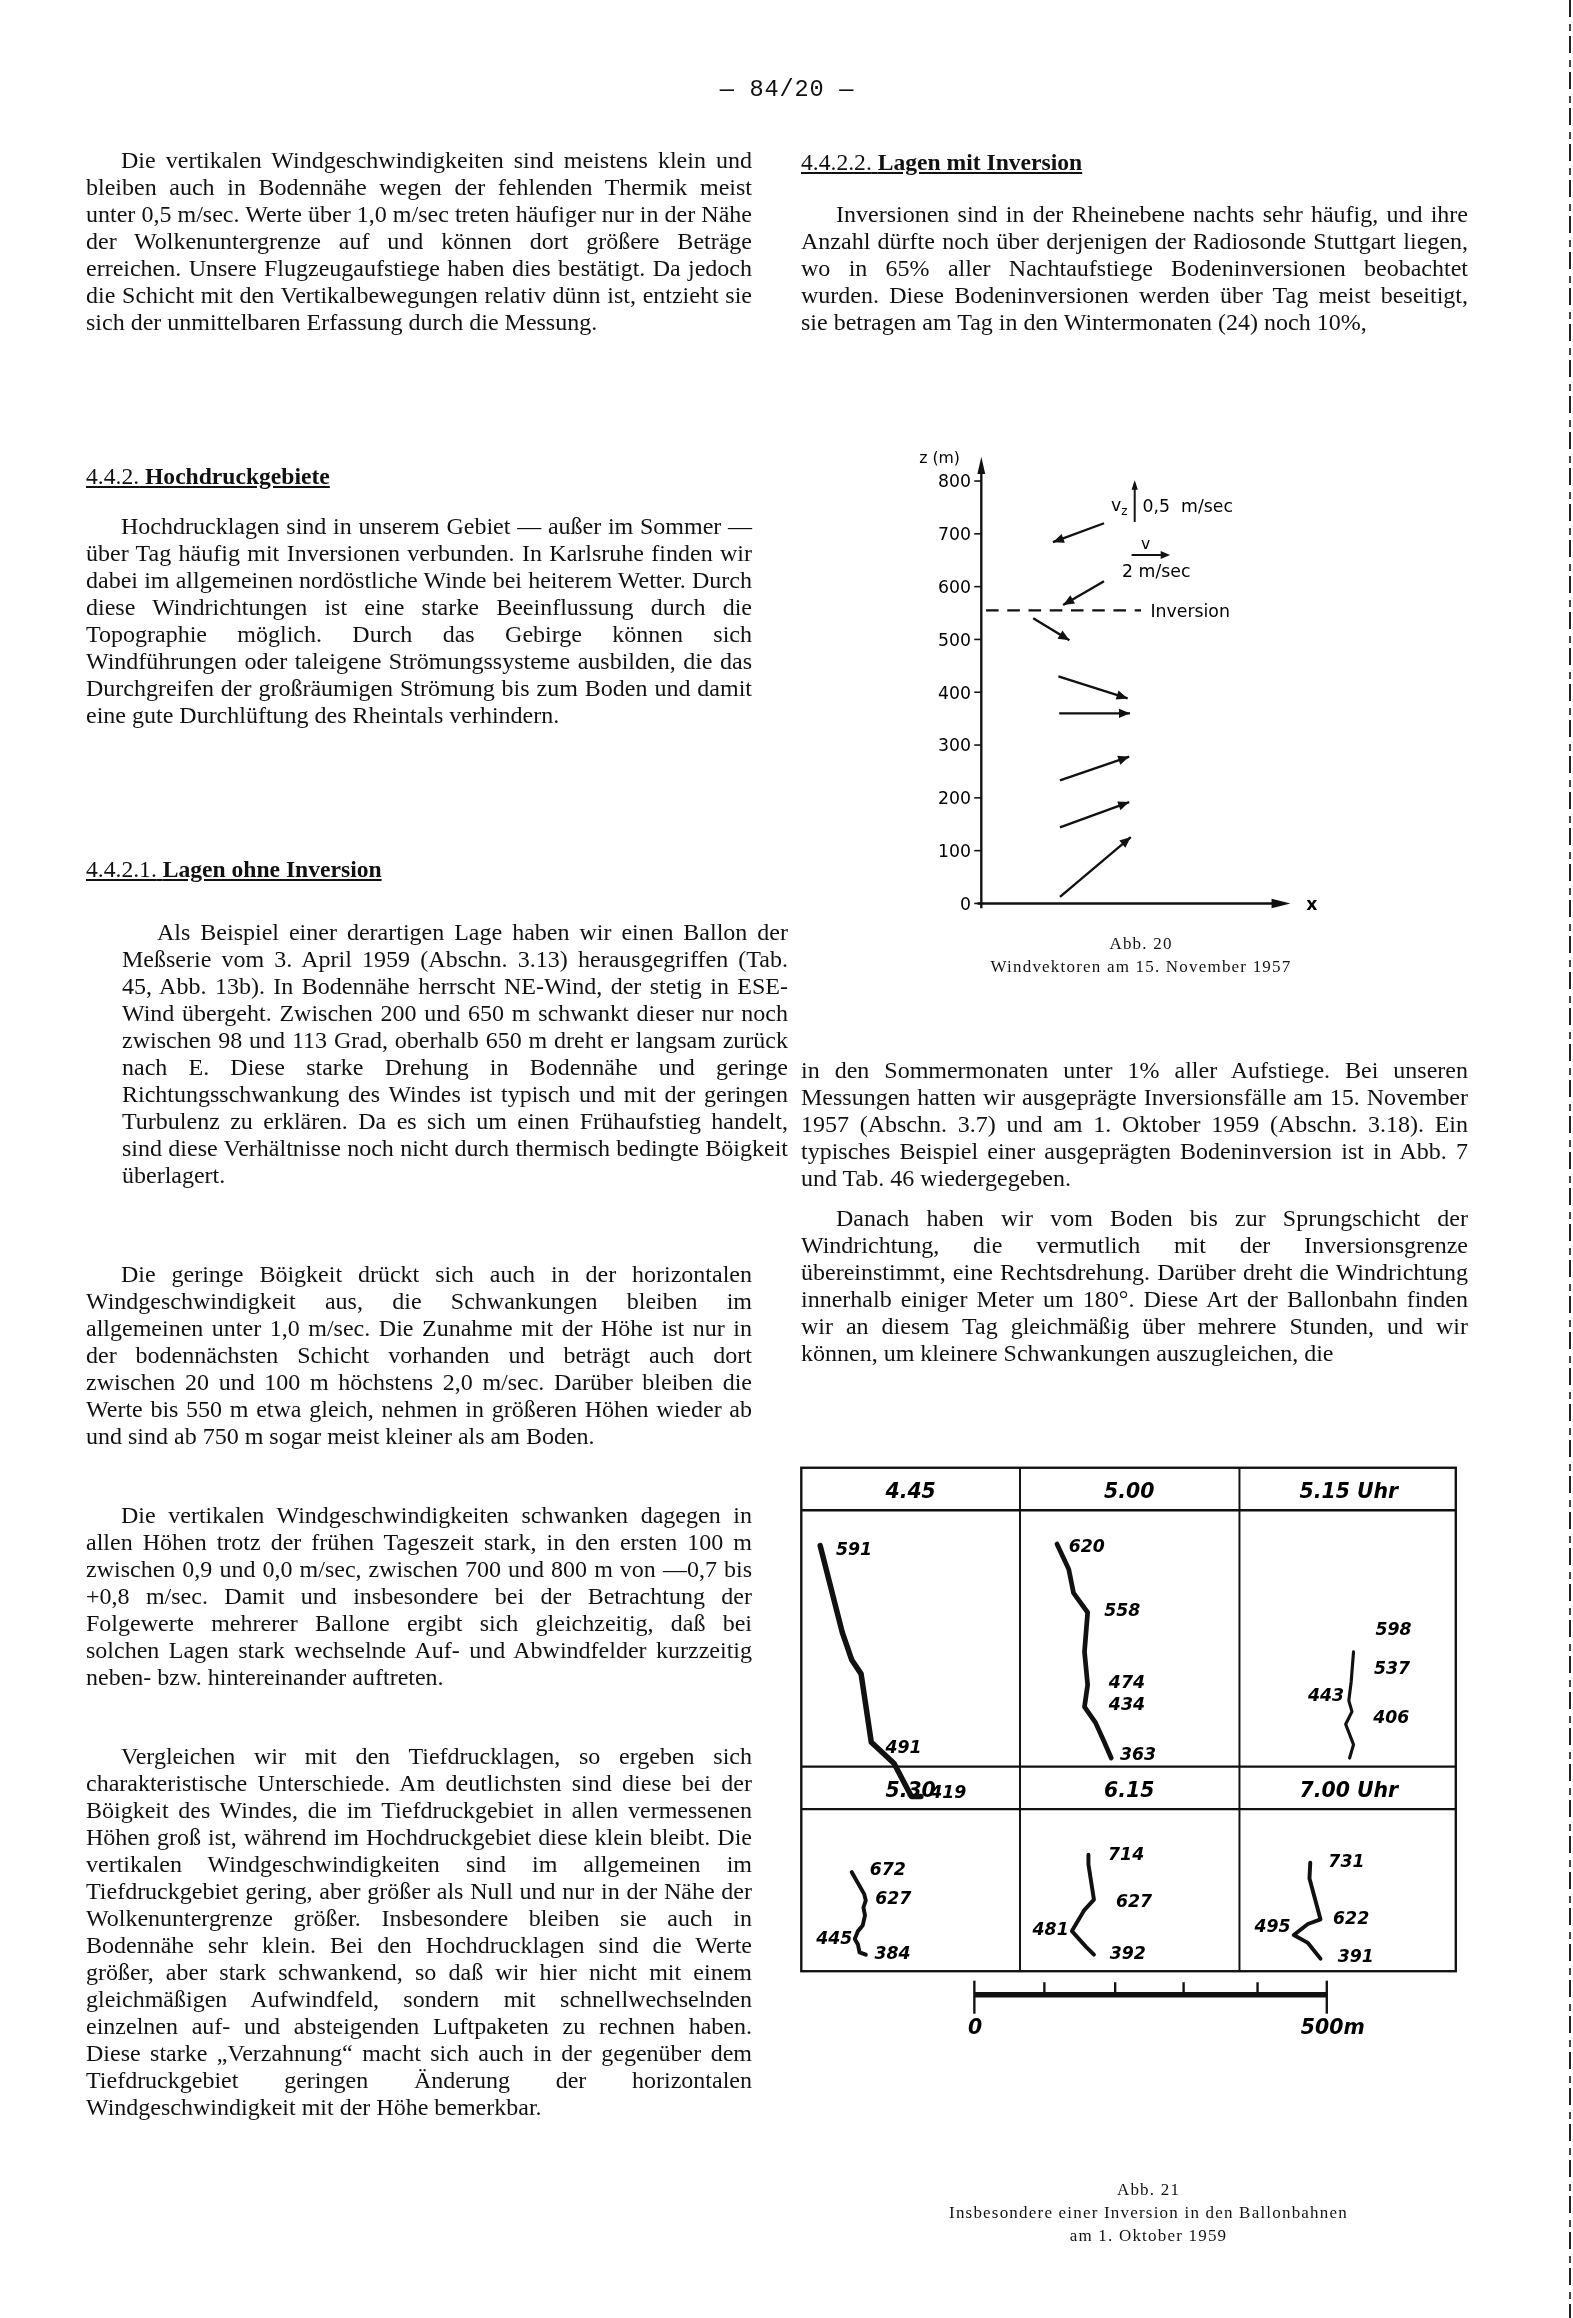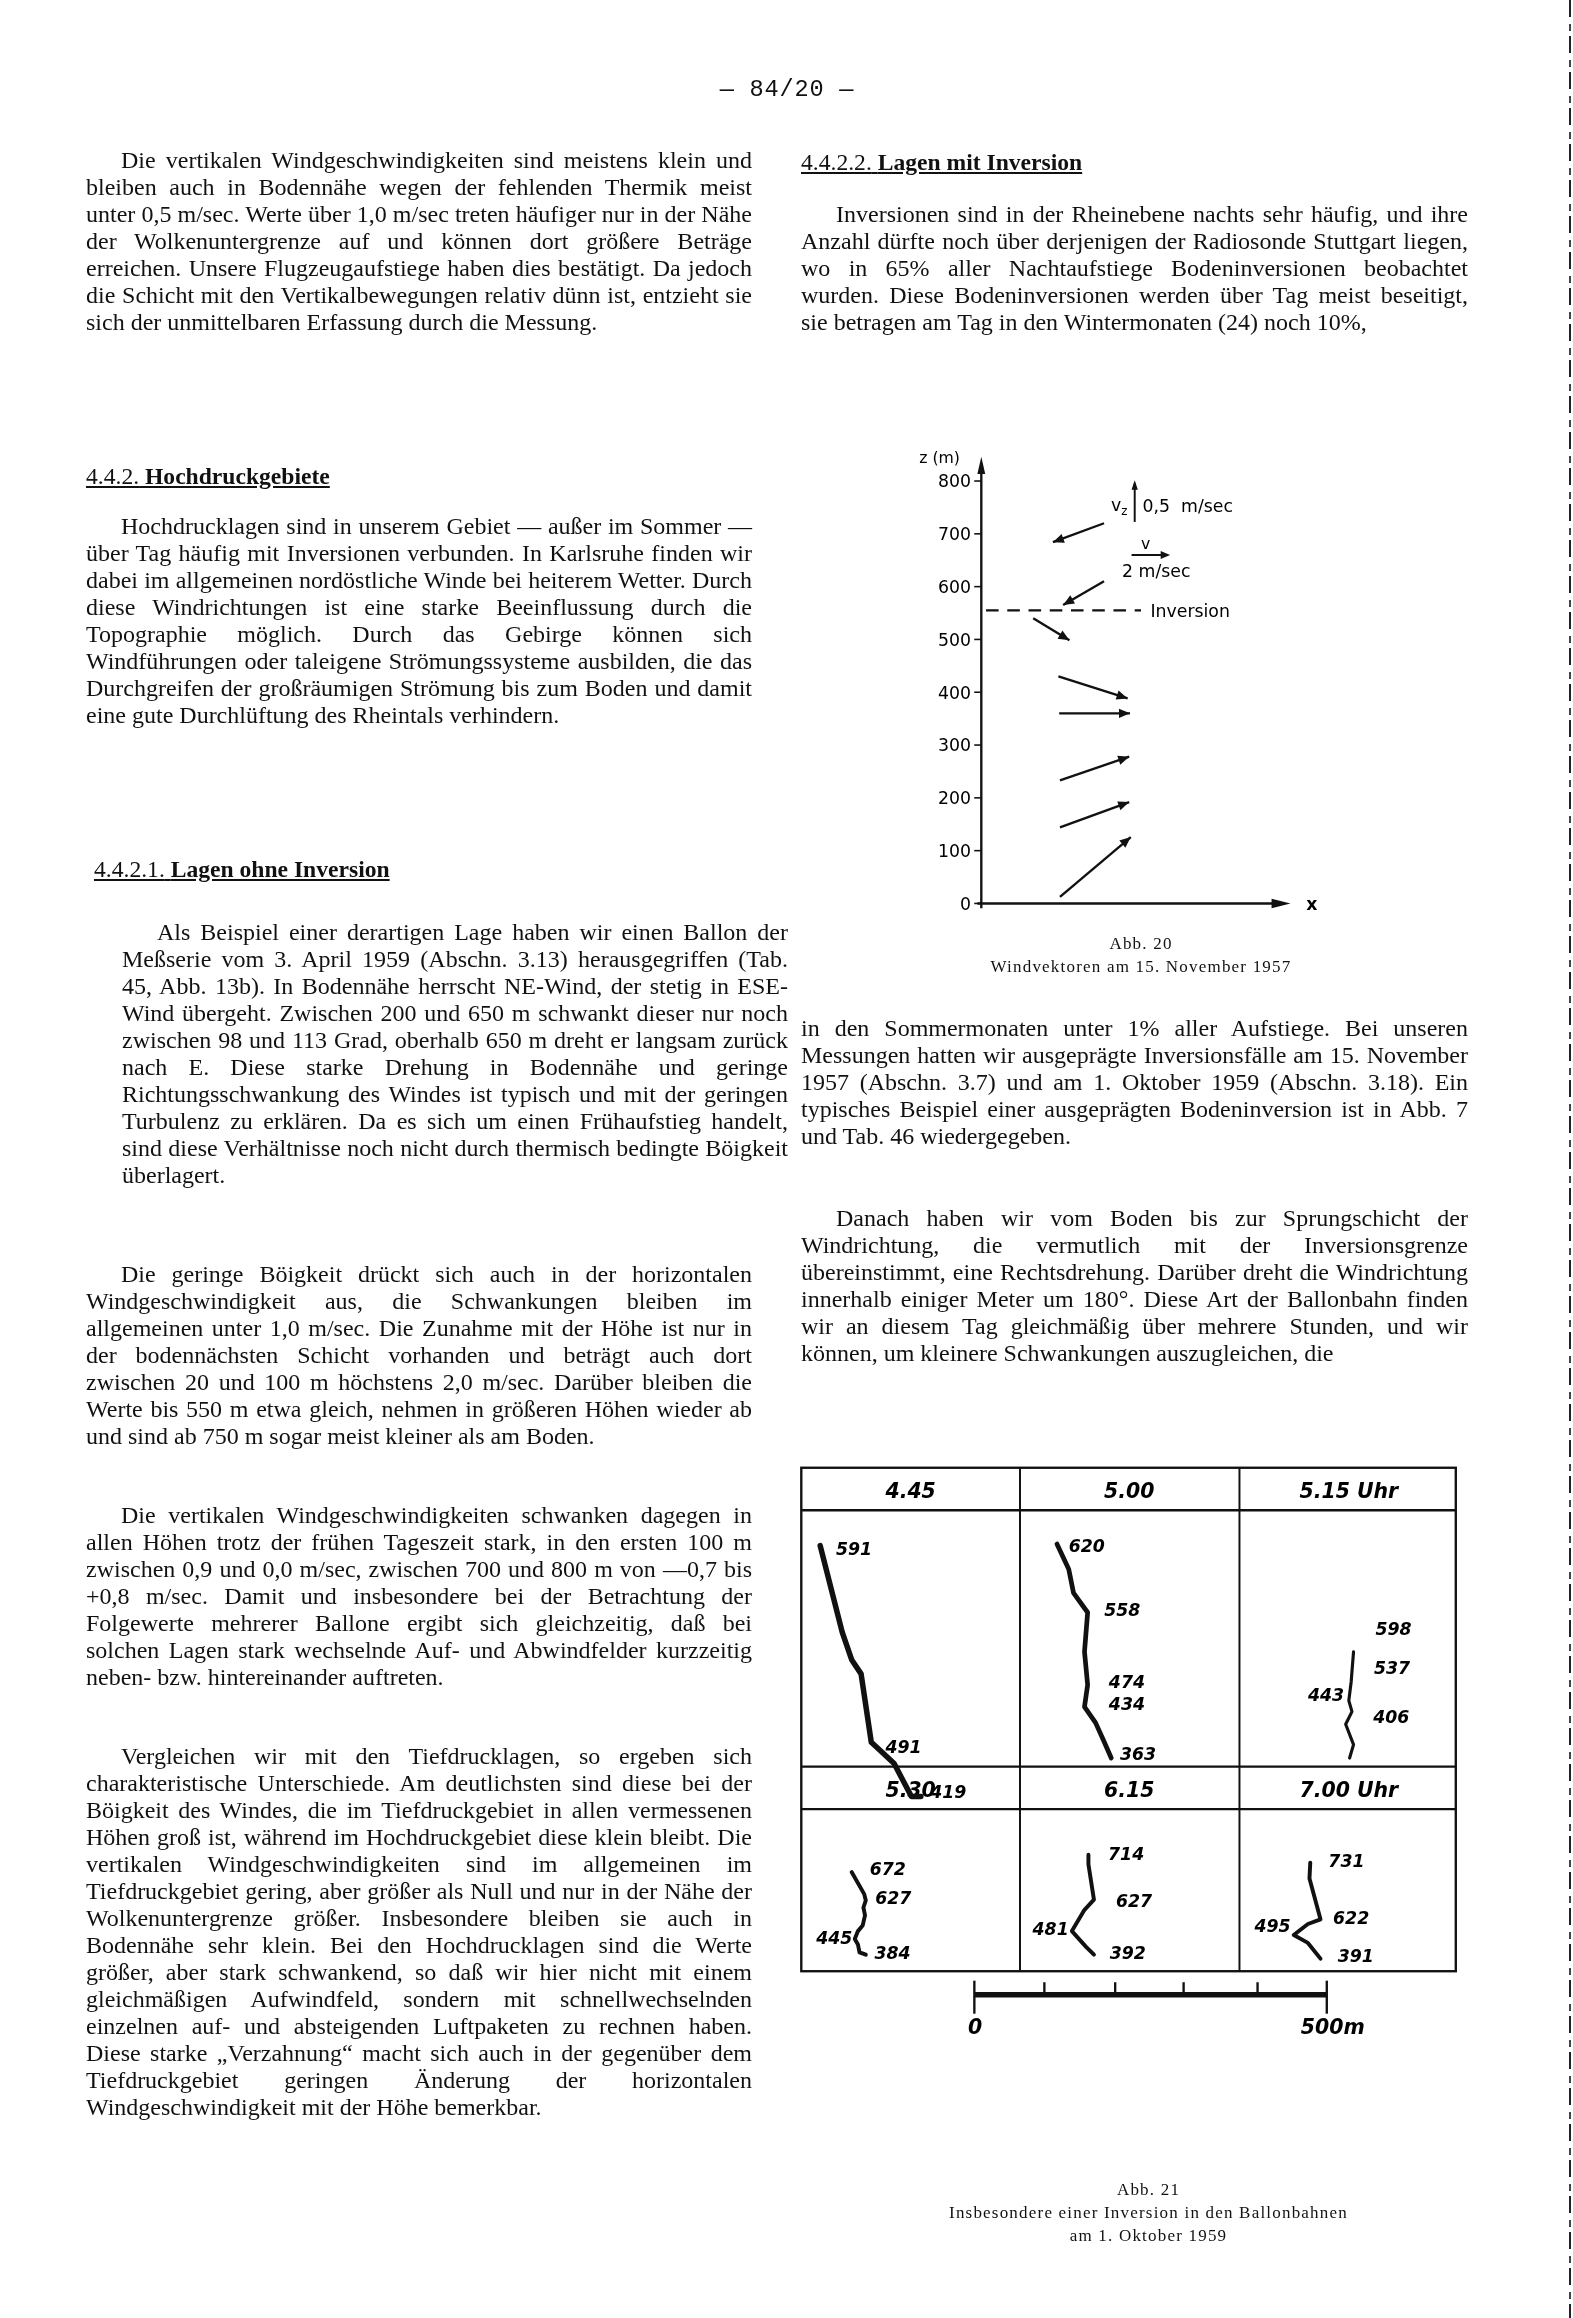--- a/index.html
+++ b/index.html
@@ -1,21 +1,21 @@
 <!DOCTYPE html>
 <html style="font-size:12.6px"><head>
 <meta charset="utf-8">
 <style>
   html,body{margin:0;padding:0;background:#fff;}
   body{width:1574px;height:2319px;position:relative;overflow:hidden;color:#111;
        font-family:"Liberation Serif","DejaVu Serif",serif;}
   .page-num{position:absolute;top:76px;left:0;width:1574px;text-align:center;font-size:23.6px;letter-spacing:0.8px;font-family:Liberation Mono, monospace;}
   .col{position:absolute;font-size:24px;line-height:27px;text-align:justify;}
   .col p{margin:0;text-indent:35px;}
-  .col p.noind{text-indent:0;}
+  .col p.noind{text-indent:0;margin-top:42px;}
   .left{left:86px;width:666px;}
   .right{left:801px;width:667px;}
   h3{font-size:23.6px;margin:0;font-weight:normal;text-decoration:underline;}
   h3 .ttl{font-weight:bold;}
   .cap{position:absolute;text-align:center;font-size:17px;line-height:23px;letter-spacing:1.2px;}
   .edge{position:absolute;right:3.1px;top:0;width:2.4px;height:2319px;
         background:repeating-linear-gradient(to bottom,#222 0 17.3px,transparent 17.3px 23.6px,#444 23.6px 31px,transparent 31px 36px);}
   svg text{font-family:"DejaVu Sans","Liberation Sans",sans-serif;}
   .it{font-style:italic;font-weight:bold;}
 </style>
@@ -28,21 +28,21 @@
   <p>Die vertikalen Windgeschwindigkeiten sind meistens klein und bleiben auch in Bodennähe wegen der fehlenden Thermik meist unter 0,5 m/sec. Werte über 1,0 m/sec treten häufiger nur in der Nähe der Wolkenuntergrenze auf und können dort größere Beträge erreichen. Unsere Flugzeugaufstiege haben dies bestätigt. Da jedoch die Schicht mit den Vertikalbewegungen relativ dünn ist, entzieht sie sich der unmittelbaren Erfassung durch die Messung.</p>
 </div>
 
 <div class="col left" style="top:463px;">
   <h3><span>4.4.2.</span> <span class="ttl">Hochdruckgebiete</span></h3>
 </div>
 <div class="col left" style="top:513px;">
   <p>Hochdrucklagen sind in unserem Gebiet — außer im Sommer — über Tag häufig mit Inversionen verbunden. In Karlsruhe finden wir dabei im allgemeinen nordöstliche Winde bei heiterem Wetter. Durch diese Windrichtungen ist eine starke Beeinflussung durch die Topographie möglich. Durch das Gebirge können sich Windführungen oder taleigene Strömungssysteme ausbilden, die das Durchgreifen der großräumigen Strömung bis zum Boden und damit eine gute Durchlüftung des Rheintals verhindern.</p>
 </div>
 
-<div class="col left" style="top:856px;margin-left:8px;">
+<div class="col left" style="top:856px;">
   <h3><span>4.4.2.1.</span> <span class="ttl">Lagen ohne Inversion</span></h3>
 </div>
 <div class="col left" style="top:919px;margin-left:36px;">
   <p>Als Beispiel einer derartigen Lage haben wir einen Ballon der Meßserie vom 3. April 1959 (Abschn. 3.13) herausgegriffen (Tab. 45, Abb. 13b). In Bodennähe herrscht NE-Wind, der stetig in ESE-Wind übergeht. Zwischen 200 und 650 m schwankt dieser nur noch zwischen 98 und 113 Grad, oberhalb 650 m dreht er langsam zurück nach E. Diese starke Drehung in Bodennähe und geringe Richtungsschwankung des Windes ist typisch und mit der geringen Turbulenz zu erklären. Da es sich um einen Frühaufstieg handelt, sind diese Verhältnisse noch nicht durch thermisch bedingte Böigkeit überlagert.</p>
 </div>
 <div class="col left" style="top:1261px;">
   <p>Die geringe Böigkeit drückt sich auch in der horizontalen Windgeschwindigkeit aus, die Schwankungen bleiben im allgemeinen unter 1,0 m/sec. Die Zunahme mit der Höhe ist nur in der bodennächsten Schicht vorhanden und beträgt auch dort zwischen 20 und 100 m höchstens 2,0 m/sec. Darüber bleiben die Werte bis 550 m etwa gleich, nehmen in größeren Höhen wieder ab und sind ab 750 m sogar meist kleiner als am Boden.</p>
 </div>
 <div class="col left" style="top:1502px;">
   <p>Die vertikalen Windgeschwindigkeiten schwanken dagegen in allen Höhen trotz der frühen Tageszeit stark, in den ersten 100 m zwischen 0,9 und 0,0 m/sec, zwischen 700 und 800 m von —0,7 bis +0,8 m/sec. Damit und insbesondere bei der Betrachtung der Folgewerte mehrerer Ballone ergibt sich gleichzeitig, daß bei solchen Lagen stark wechselnde Auf- und Abwindfelder kurzzeitig neben- bzw. hintereinander auftreten.</p>

